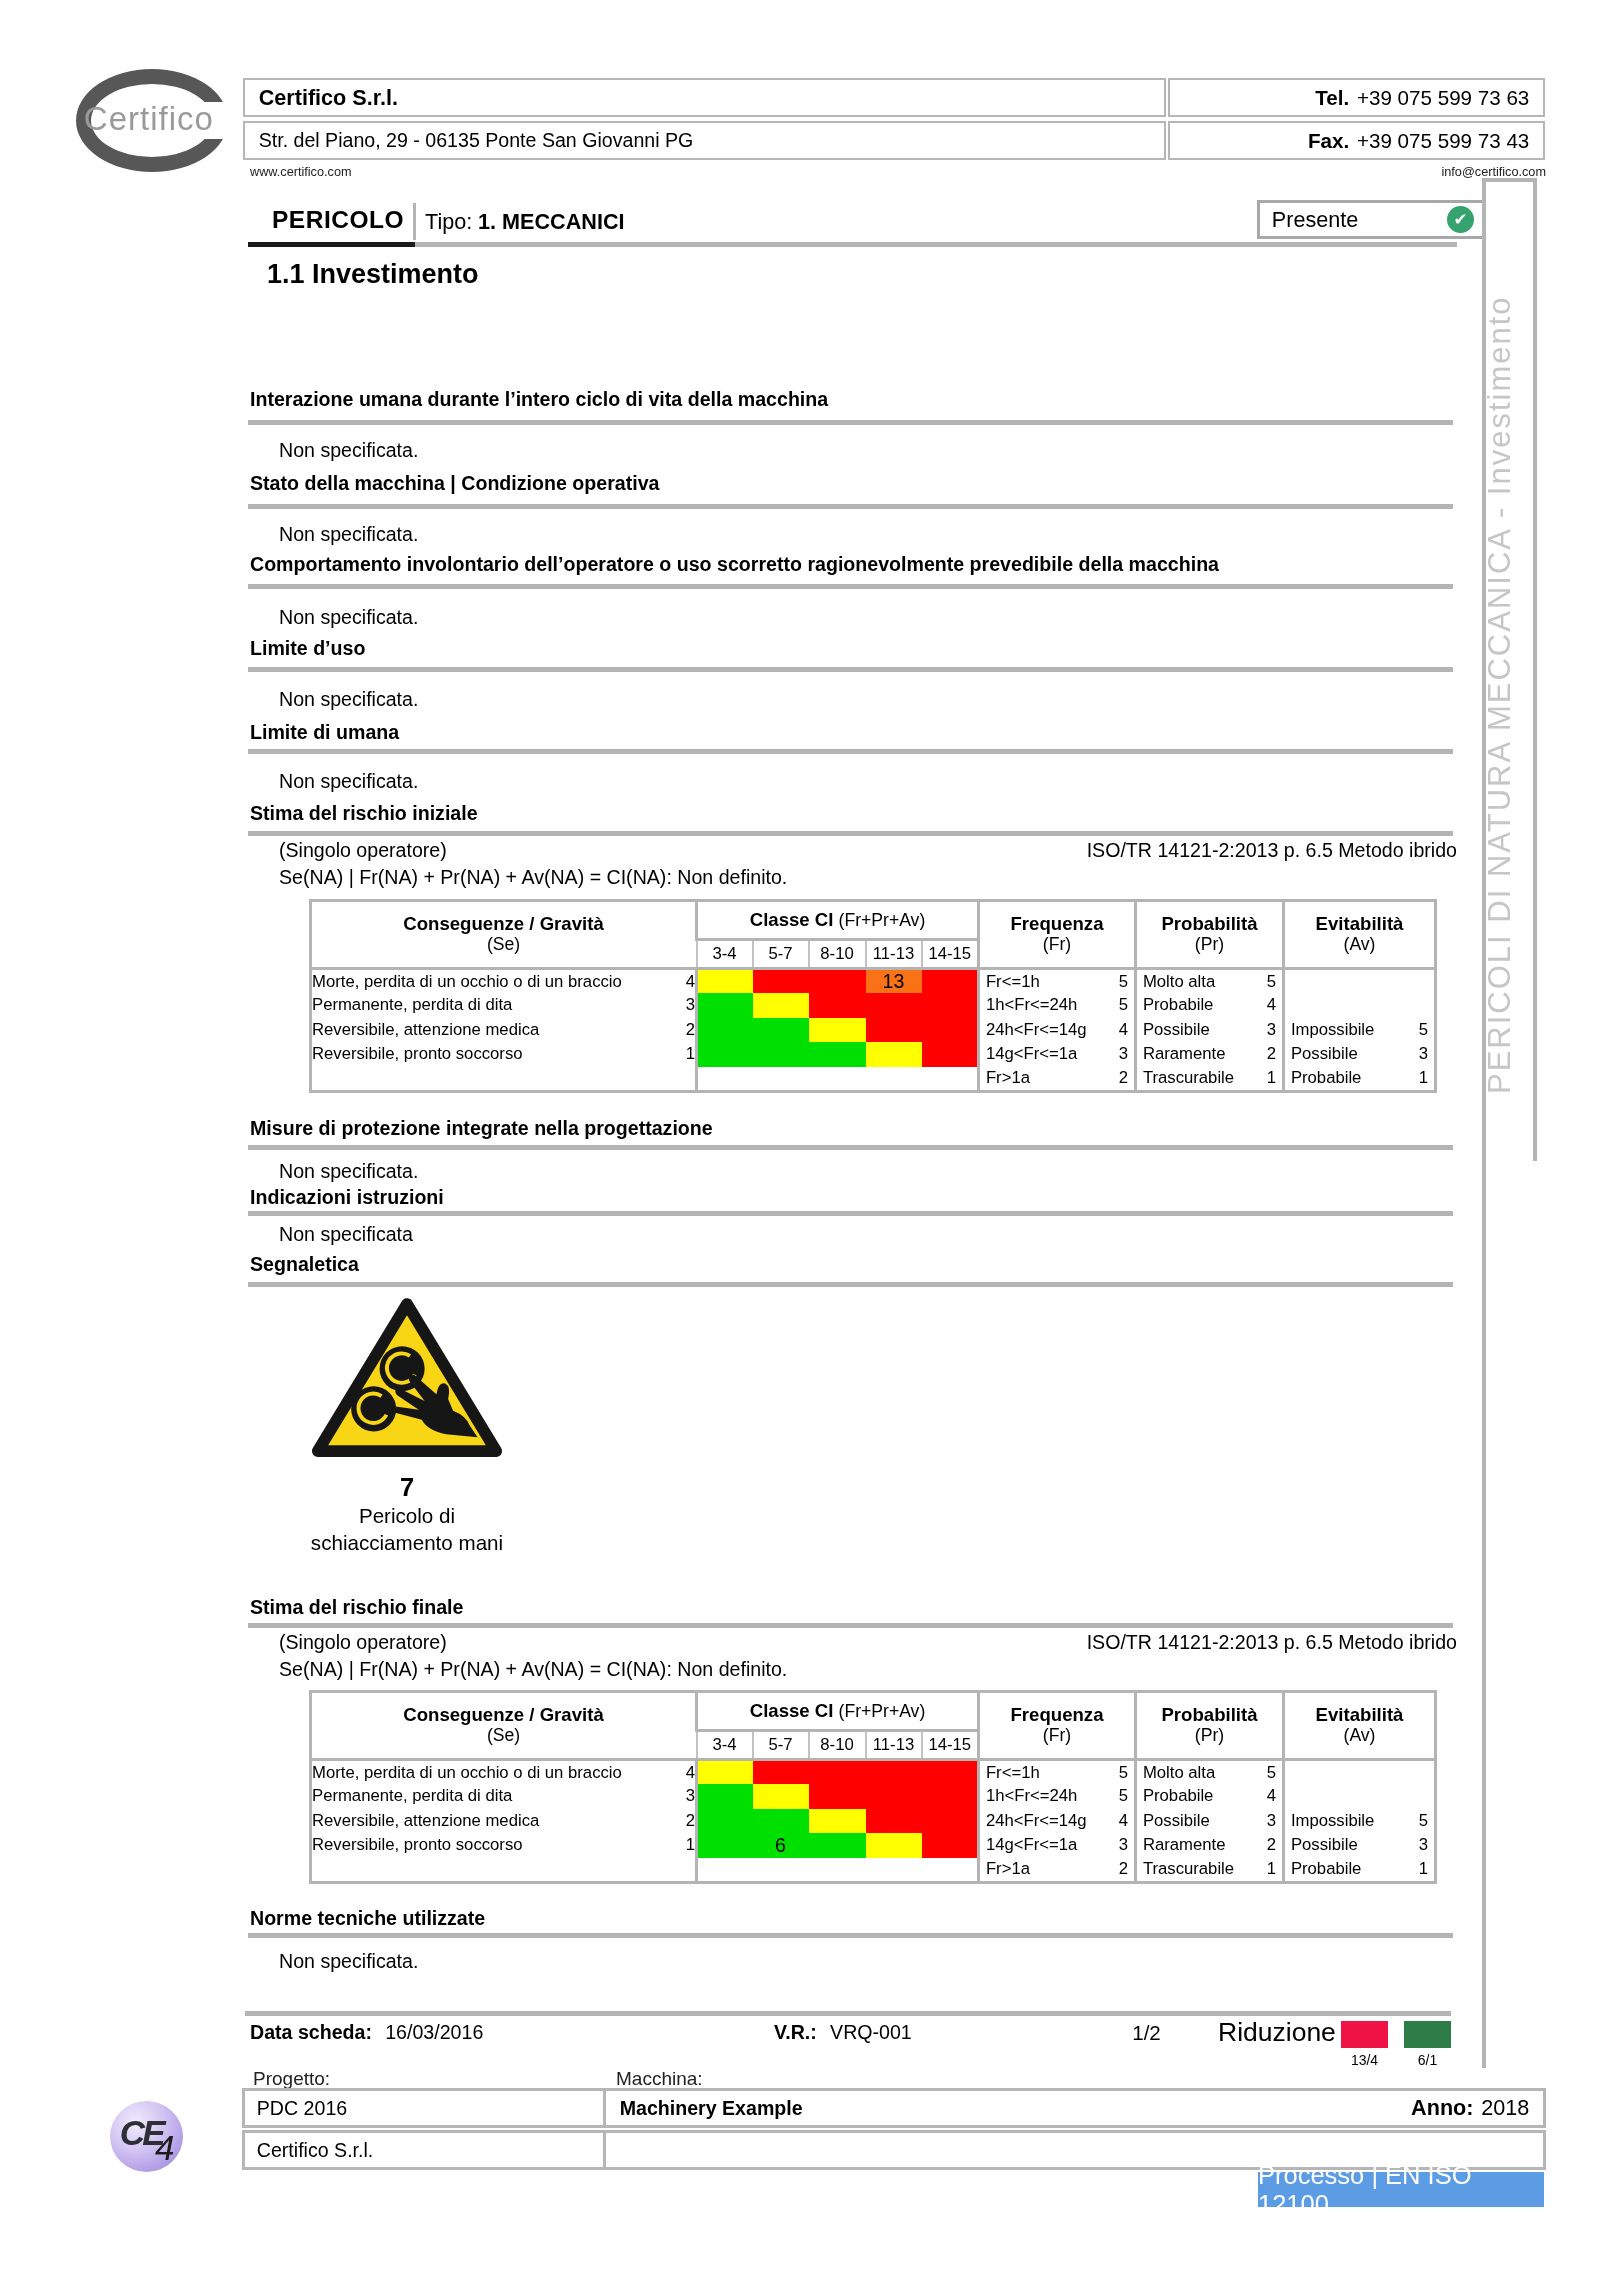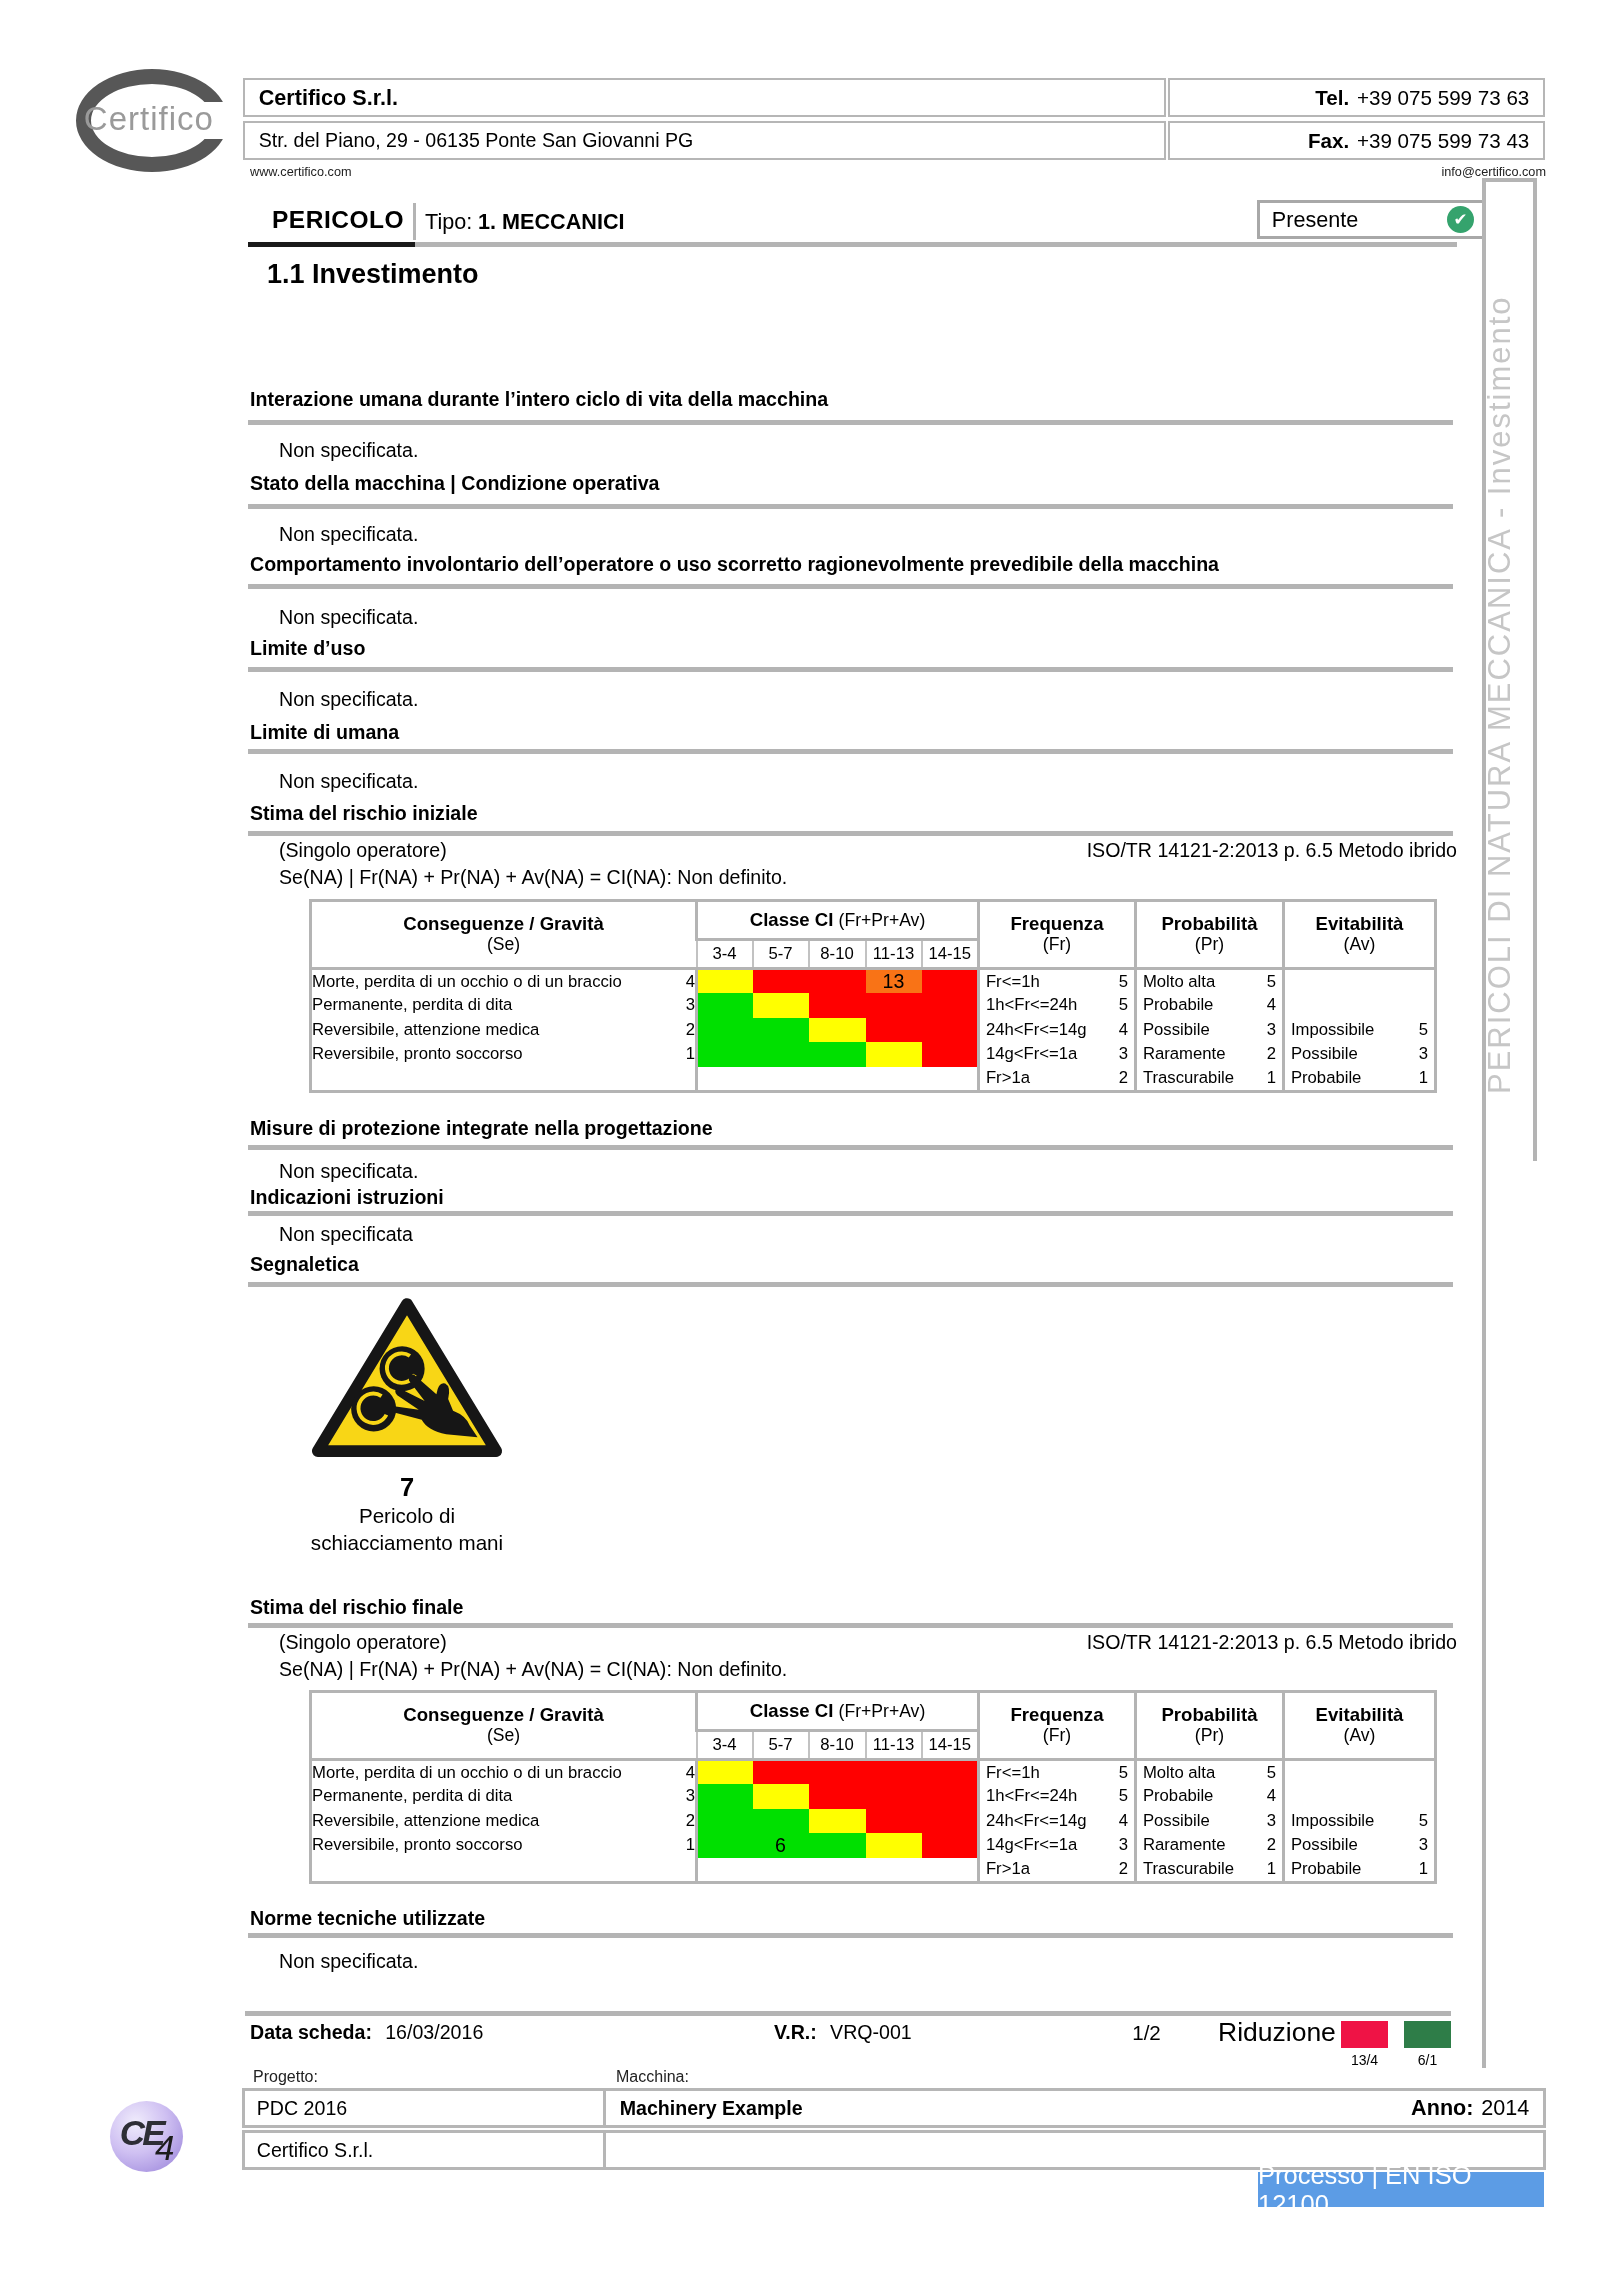--- a/index.html
+++ b/index.html
@@ -54,21 +54,21 @@
   .sign-num{font-size:25.5px;font-weight:bold;margin-top:5.9px;}
   .sign-cap{font-size:20.6px;line-height:27.4px;}
   
   .side-text{position:absolute;left:1482px;top:192px;width:55px;height:902px;writing-mode:vertical-rl;transform:rotate(180deg);font-size:31px;color:#c6c6c6;letter-spacing:2px;text-align:left;white-space:nowrap;}
   
   .f20{font-size:19.6px;white-space:nowrap;}
   .f20 b{margin-right:7.8px;}
   .riduzione{position:absolute;left:1218px;top:2017px;font-size:26.5px;}
   .sq{position:absolute;width:47px;height:27.4px;}
   .sq-num{position:absolute;width:51px;text-align:center;font-size:14px;}
-  .cap-label{position:absolute;font-size:16px;color:#222;}
+  .cap-label{position:absolute;font-size:19px;color:#222;}
   .brow{position:absolute;left:242px;width:1304px;height:40px;border:3.9px solid #b6b6b6;box-sizing:border-box;display:flex;align-items:center;background:#fff;}
   .bcell1{width:361px;flex:0 0 361px;border-right:3.9px solid #b6b6b6;align-self:stretch;display:flex;align-items:center;padding-left:11.8px;box-sizing:border-box;font-size:19.6px;}
   .bcell2{flex:1;display:flex;align-items:center;padding:0 13.7px 0 13.7px;font-size:19.6px;white-space:nowrap;}
   .bcell2 b{margin-right:7.8px;}
   .badge{position:absolute;left:1258px;top:2172px;width:286px;height:35px;color:#fff;font-size:25.5px;display:flex;align-items:center;justify-content:center;}
   .ce{position:absolute;left:110px;top:2101px;width:73px;height:71px;border-radius:50%;background:radial-gradient(circle at 35% 30%, #f0ecfc 0%, #cfc0f2 45%, #a793e0 82%, #9a86d8 100%);}
   .ce-main{position:absolute;left:9.8px;top:11.8px;font-size:35px;font-weight:bold;font-style:italic;color:#2e2e36;letter-spacing:-2.9px;}
   .ce-4{position:absolute;left:45px;top:27.4px;font-size:35px;font-style:italic;color:#1c1c1c;}
 </style>
 </head>
@@ -560,21 +560,21 @@
 
 <div class="cap-label" style="left:253px;top:2068px;">Progetto:</div>
 <div class="cap-label" style="left:616px;top:2068px;">Macchina:</div>
 
 <div class="brow" style="top:2088px;">
   <div class="bcell1">
       <span>PDC 2016</span>
     </div>
   <div class="bcell2">
     <b>Machinery Example</b>
-    <span style="margin-left:auto;font-size:21.6px;"><b>Anno:</b><span>2014</span></span>
+    <span style="margin-left:auto;font-size:21.6px;"><b>Anno:</b><span>2018</span></span>
   </div>
 </div>
 <div class="brow" style="top:2130px;">
   <div class="bcell1">
       <span>Certifico S.r.l.</span>
     </div>
 </div>
 
 <div class="badge" style="background: rgb(92, 156, 229);">Processo | EN ISO 12100</div>
 

